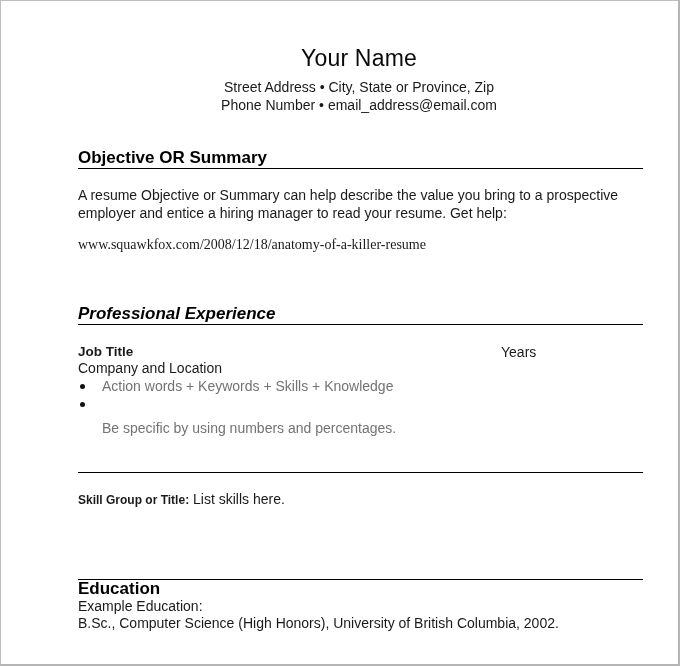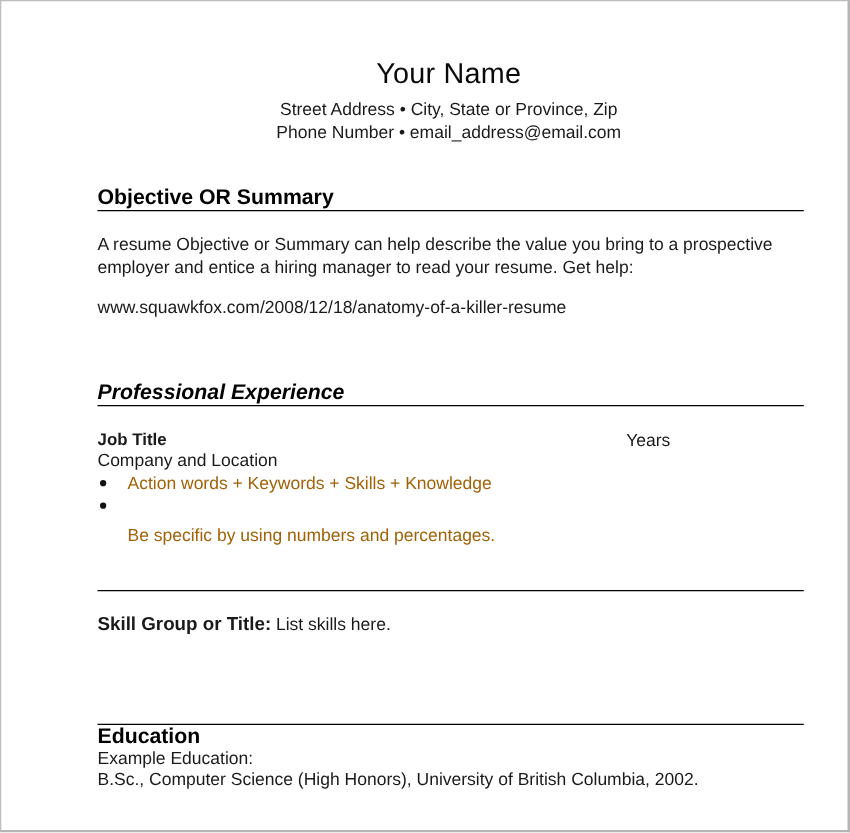--- a/index.html
+++ b/index.html
@@ -70,56 +70,56 @@
     .bullet-dot {
       position: absolute;
       left: 79px;
       width: 5px; height: 5px;
       border-radius: 50%;
       background: #111;
     }
     .bullet-text {
       left: 101px;
       font-size: 14px;
-      color: #a16207;
+      color: #737373;
     }
   </style>
 </head>
 <body>
 
 <div class="page">
 
   <div class="abs name" style="left:0;width:716px;top:44px;">Your Name</div>
   <div class="abs contact l1">Street Address • City, State  or Province, Zip</div>
   <div class="abs contact l2">Phone Number • email_address@email.com</div>
 
   <div class="abs section-title" style="top:147px;">Objective OR Summary</div>
   <div class="rule" style="top:167px;"></div>
   <div class="abs body-text" style="top:186px;">A resume Objective or Summary  can help describe the value you bring to a prospective</div>
   <div class="abs body-text" style="top:204px;text-align:center;">employer and entice a hiring manager  to read your resume. Get help:</div>
-  <div class="abs body-text" style="top:236px;">www.squawkfox.com/2008/12/18/anatomy-of-a-killer-resume</div>
+  <div class="abs body-text" style="top:236px;font-family:Liberation Serif, serif;">www.squawkfox.com/2008/12/18/anatomy-of-a-killer-resume</div>
 
   <div class="abs section-title" style="top:303px;font-style:italic;">Professional Experience</div>
   <div class="rule" style="top:323px;"></div>
   <div class="abs body-text bold" style="top:343px;font-size:13.5px;">Job Title</div>
   <div class="abs body-text" style="left:500px;top:343px;">Years</div>
   <div class="abs body-text" style="top:359px;">Company and Location</div>
 
   <div>
     <div>
       <span class="bullet-dot" style="top:383px;"></span>
       <span class="abs bullet-text" style="top:377px;">Action words + Keywords + Skills + Knowledge</span>
     </div>
     <div>
       <span class="bullet-dot" style="top:401px;"></span>
       <span class="abs bullet-text" style="top:395px;margin-top:24px;">Be specific by using numbers and percentages.</span>
     </div>
   </div>
 
   <div class="rule" style="top:471px;"></div>
-  <div class="abs body-text" style="top:490px;"><span class="bold" style="font-size:15px;text-align:center;">Skill Group or Title:</span><span> List skills  here.</span></div>
+  <div class="abs body-text" style="top:490px;"><span class="bold" style="font-size:12px;text-align:center;">Skill Group or Title:</span><span> List skills  here.</span></div>
 
   <div class="abs section-title" style="top:558px;margin-top:20px;">Education</div>
   <div class="rule" style="top:578px;"></div>
   <div class="abs body-text" style="top:597px;">Example  Education:</div>
   <div class="abs body-text" style="top:614px;">B.Sc., Computer Science (High Honors), University of British Columbia,  2002.</div>
 
 </div>
 
 </body></html>

